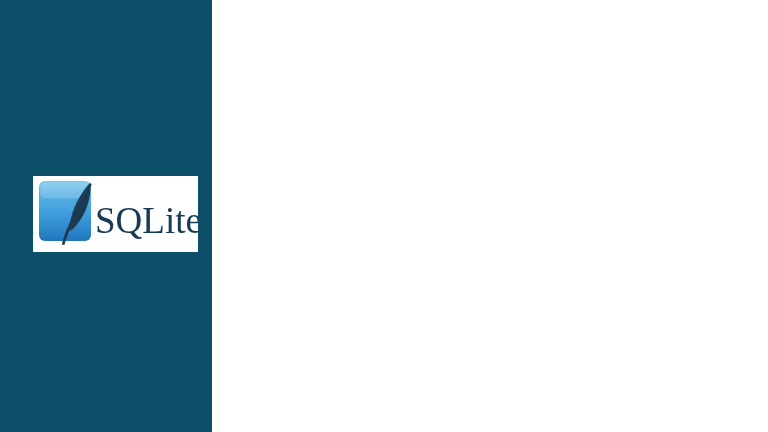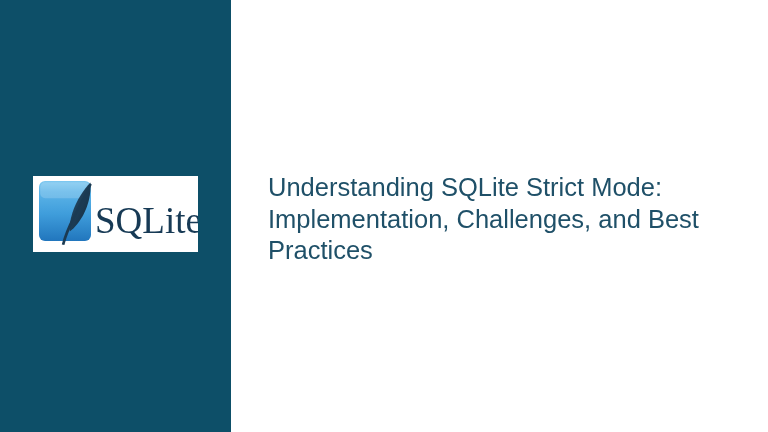--- a/index.html
+++ b/index.html
@@ -16,21 +16,21 @@
     height: 432px;
     background: #ffffff;
     overflow: hidden;
   }
 
   
   .sidebar {
     position: absolute;
     left: 0;
     top: 0;
-    width: 231px;
+    width: 212px;
     height: 432px;
     background: #0d4f68;
   }
 
   
   .logo-card {
     position: absolute;
     left: 33px;
     top: 176px;
     width: 165px;
@@ -99,15 +99,14 @@
                  L 31.4 69.0
                  C 33.6 60.5, 37.2 51.8, 42.0 42.0
                  C 47.4 31.0, 54.0 19.0, 58.8 8.6 Z" fill="#1b3a52"></path>
 
         <text x="62" y="57" font-family="'Liberation Serif', 'DejaVu Serif', serif" font-size="37" fill="#173a55">SQLite</text>
       </svg>
     </div>
 
   </div>
 
-  <div class="title" style="color: rgb(31, 80, 104);">Understanding SQLite Strict Mode: Implementation, Challenges, and Best Practices</div>
 
 </div>
 
 </body></html>

